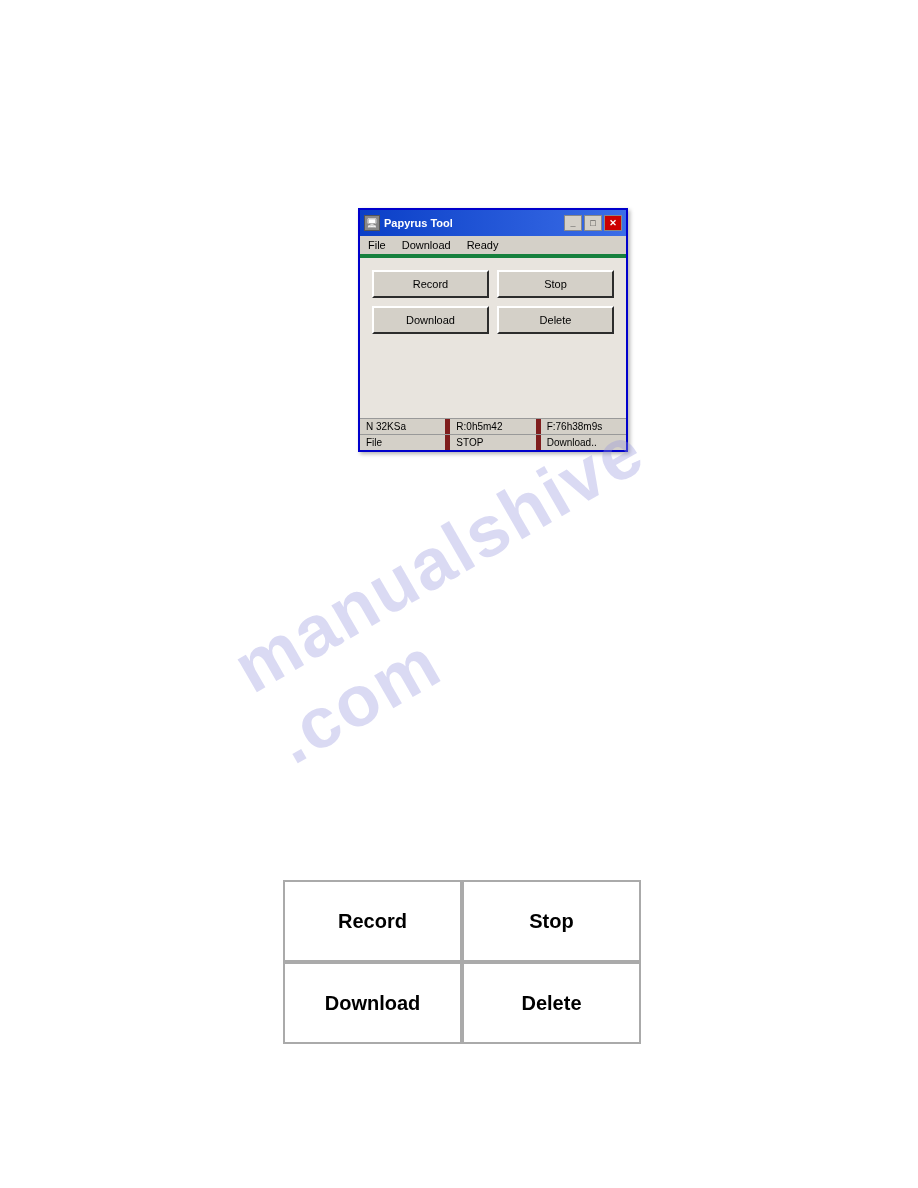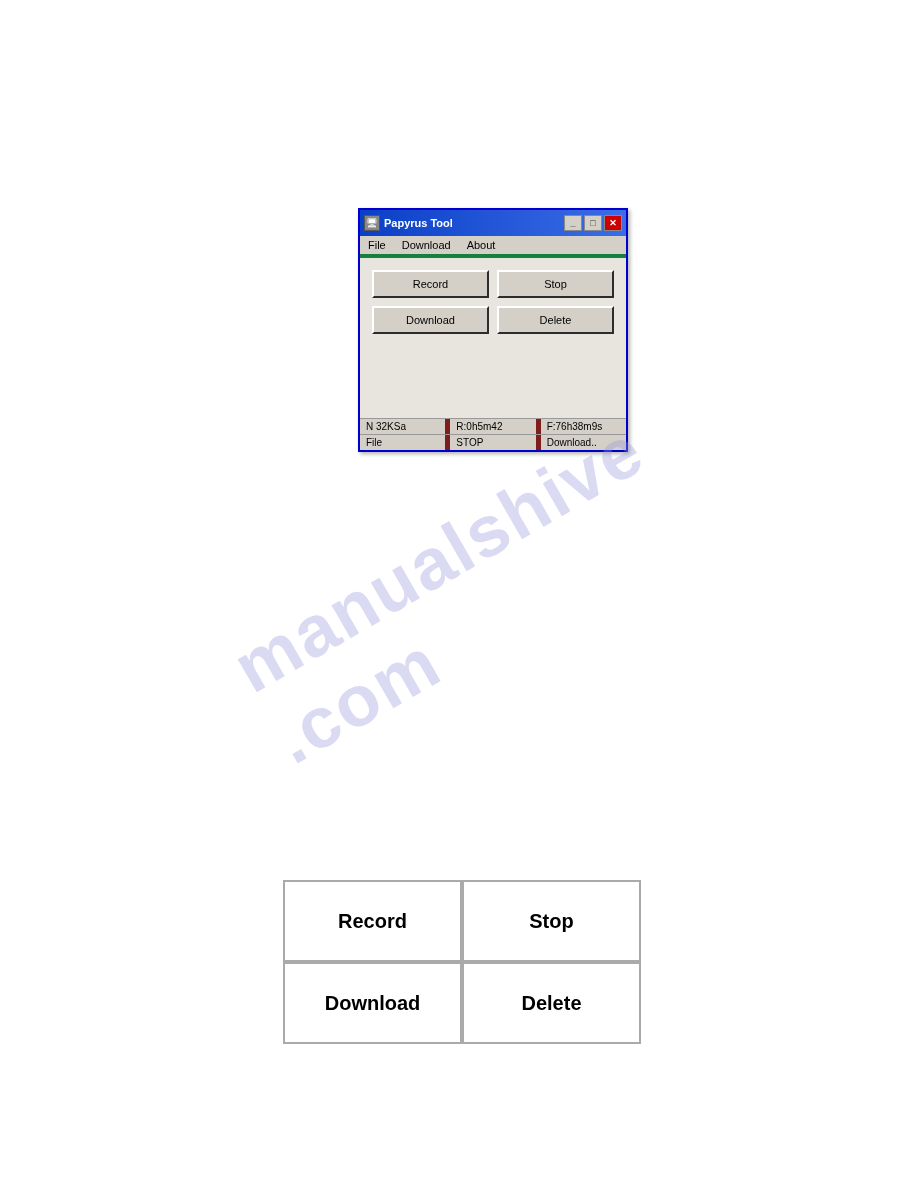--- a/index.html
+++ b/index.html
@@ -208,21 +208,21 @@
       <div class="window-controls">
         <div class="win-btn win-btn-min">_</div>
         <div class="win-btn win-btn-max">□</div>
         <div class="win-btn win-btn-close">✕</div>
       </div>
     </div>
 
     <div class="window-menubar">
       <div class="menu-item">File</div>
       <div class="menu-item">Download</div>
-      <div class="menu-item">About</div>
+      <div class="menu-item">Ready</div>
     </div>
 
     <div class="window-body">
       <div class="button-grid-small">
         <button class="win-action-btn">Record</button>
         <button class="win-action-btn">Stop</button>
         <button class="win-action-btn">Download</button>
         <button class="win-action-btn">Delete</button>
       </div>
     </div>

